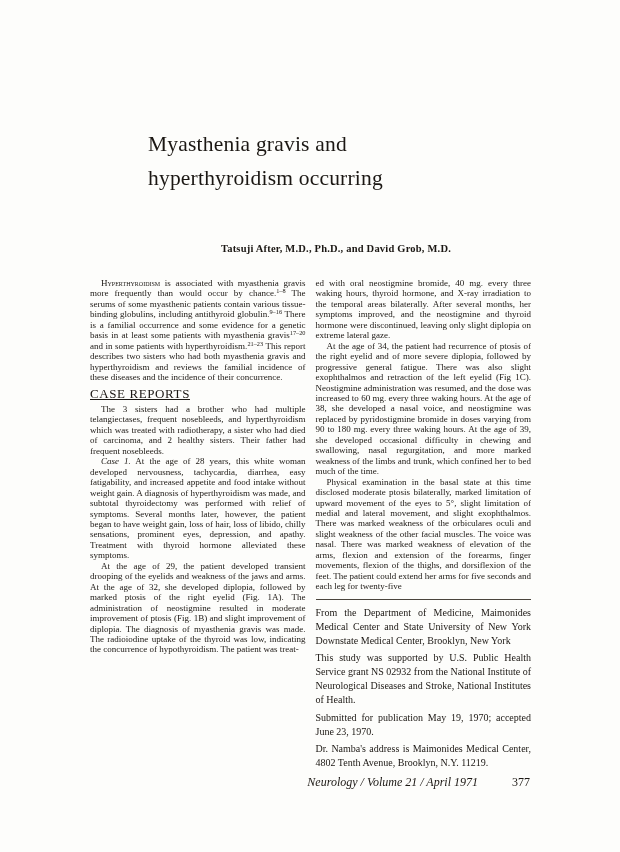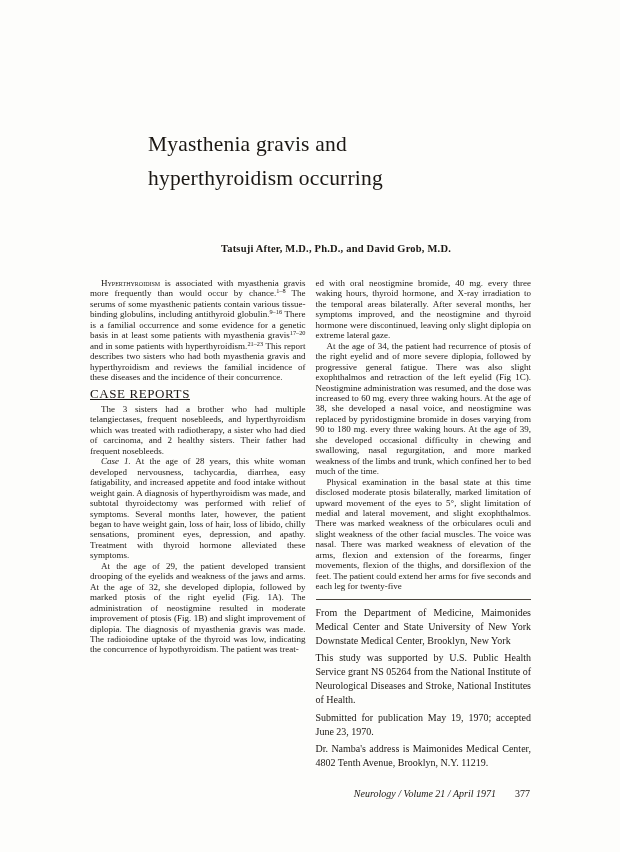--- a/index.html
+++ b/index.html
@@ -69,23 +69,23 @@
     font-size: 10px;
     line-height: 14px;
     margin: 0 0 3.5px 0;
     text-align: justify;
   }
 
   .footer {
     display: flex;
     justify-content: flex-end;
     align-items: baseline;
-    gap: 19px;
-    margin-top: 19px;
-    font-size: 10px;
+    gap: 34px;
+    margin-top: 7px;
+    font-size: 12px;
     padding-right: 1px;
     white-space: nowrap;
   }
   .journal-line { font-style: italic; }
   .page-number { font-style: normal; }
 </style>
 </head>
 <body>
 
 <div class="page">
@@ -108,21 +108,21 @@
 
     <div class="col">
       <div>
           <p class="body-para"><span>ed with oral neostigmine bromide, 40 mg. every three waking hours, thyroid hormone, and X-ray irradiation to the temporal areas bilaterally. After several months, her symptoms improved, and the neostigmine and thyroid hormone were discontinued, leaving only slight diplopia on extreme lateral gaze.</span></p>
           <p class="body-para indent"><span>At the age of 34, the patient had recurrence of ptosis of the right eyelid and of more severe diplopia, followed by progressive general fatigue. There was also slight exophthalmos and retraction of the left eyelid (Fig 1C). Neostigmine administration was resumed, and the dose was increased to 60 mg. every three waking hours. At the age of 38, she developed a nasal voice, and neostigmine was replaced by pyridostigmine bromide in doses varying from 90 to 180 mg. every three waking hours. At the age of 39, she developed occasional difficulty in chewing and swallowing, nasal regurgitation, and more marked weakness of the limbs and trunk, which confined her to bed much of the time.</span></p>
           <p class="body-para indent"><span>Physical examination in the basal state at this time disclosed moderate ptosis bilaterally, marked limitation of upward movement of the eyes to 5°, slight limitation of medial and lateral movement, and slight exophthalmos. There was marked weakness of the orbiculares oculi and slight weakness of the other facial muscles. The voice was nasal. There was marked weakness of elevation of the arms, flexion and extension of the forearms, finger movements, flexion of the thighs, and dorsiflexion of the feet. The patient could extend her arms for five seconds and each leg for twenty-five</span></p>
         </div>
       <div class="footnote-divider"></div>
       <div>
           <div class="footnote">From the Department of Medicine, Maimonides Medical Center and State University of New York Downstate Medical Center, Brooklyn, New York</div>
-          <div class="footnote">This study was supported by U.S. Public Health Service grant NS 05264 from the National Institute of Neurological Diseases and Stroke, National Institutes of Health.</div>
+          <div class="footnote">This study was supported by U.S. Public Health Service grant NS 02932 from the National Institute of Neurological Diseases and Stroke, National Institutes of Health.</div>
           <div class="footnote">Submitted for publication May 19, 1970; accepted June 23, 1970.</div>
           <div class="footnote">Dr. Namba's address is Maimonides Medical Center, 4802 Tenth Avenue, Brooklyn, N.Y. 11219.</div>
         </div>
       <div class="footer">
         <span class="journal-line">Neurology / Volume 21 / April 1971</span>
         <span class="page-number">377</span>
       </div>
     </div>
   </div>
 

